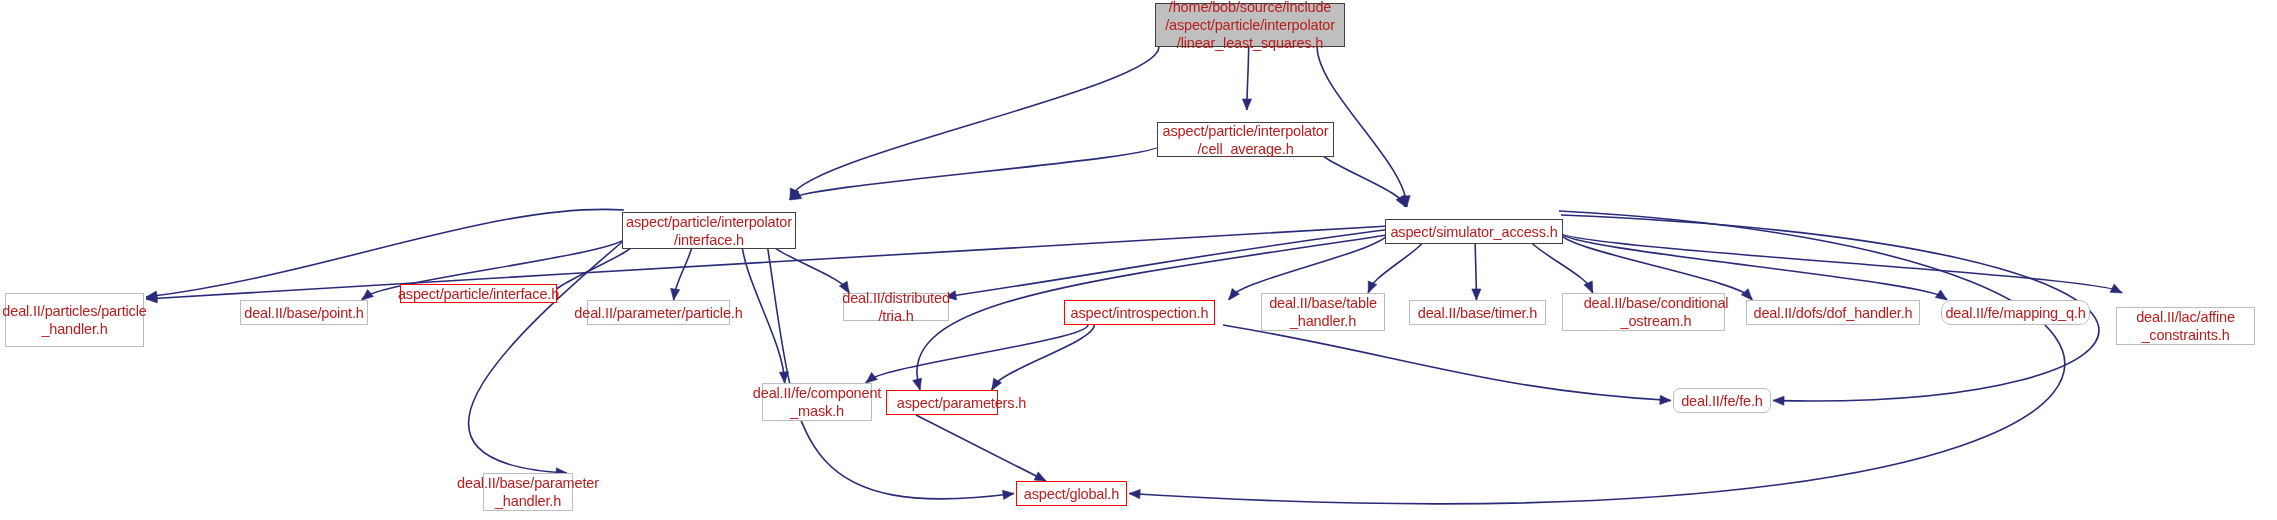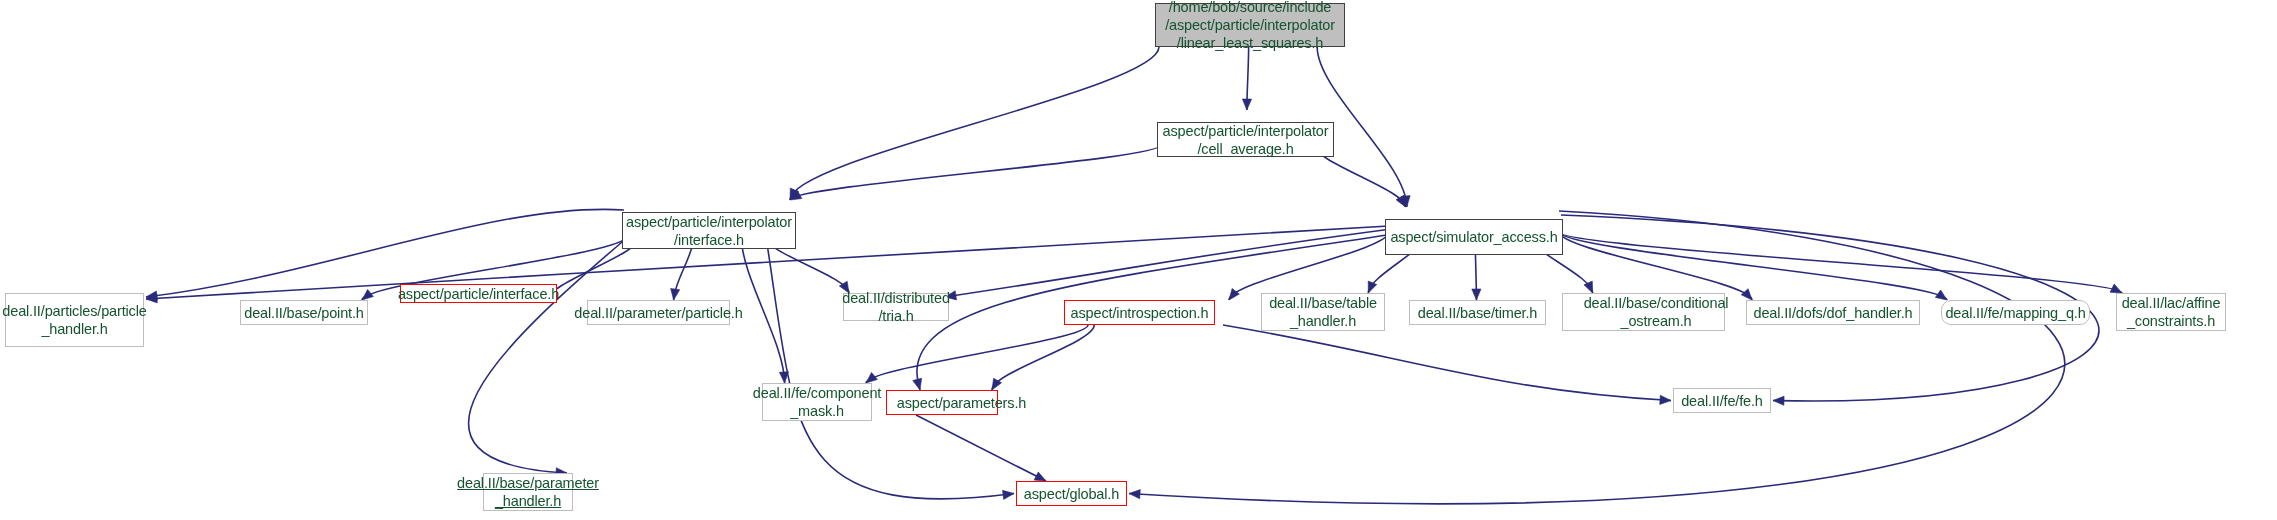--- a/index.html
+++ b/index.html
@@ -34,21 +34,21 @@
   }
   .node-box {
     position: absolute;
     box-sizing: border-box;
     display: flex;
     align-items: center;
     justify-content: center;
     text-align: center;
     background: #ffffff;
     border: 1px solid #bdbdbd;
-    color: #14532d;
+    color: #b91c1c;
     font-size: 14.5px;
     line-height: 18px;
     letter-spacing: -0.15px;
     white-space: pre-line;
     padding: 0 4px;
   }
   .node-box.root {
     background: #bfbfbf;
     border: 1px solid #404040;
   }
@@ -129,39 +129,39 @@
       </g>
   </svg>
   <div id="node-layer">
       <div class="node-box root" style="left: 1155px; top: 3px; width: 190px; height: 44px;">/home/bob/source/include
 /aspect/particle/interpolator
 /linear_least_squares.h</div>
       <div class="node-box strong" style="left: 1157px; top: 110px; width: 177px; height: 35px;">aspect/particle/interpolator
 /cell_average.h</div>
       <div class="node-box strong" style="left: 622px; top: 200px; width: 174px; height: 37px;">aspect/particle/interpolator
 /interface.h</div>
-      <div class="node-box strong" style="left: 1385px; top: 207px; width: 178px; height: 36px;">aspect/simulator_access.h</div>
+      <div class="node-box strong" style="left: 1385px; top: 207px; width: 178px; height: 25px;">aspect/simulator_access.h</div>
       <div class="node-box" style="left: 5px; top: 293px; width: 139px; height: 54px;">deal.II/particles/particle
 _handler.h</div>
       <div class="node-box" style="left: 240px; top: 300px; width: 128px; height: 25px;">deal.II/base/point.h</div>
       <div class="node-box highlight" style="left: 400px; top: 284px; width: 157px; height: 19px;">aspect/particle/interface.h</div>
       <div class="node-box" style="left: 587px; top: 300px; width: 143px; height: 25px;">deal.II/parameter/particle.h</div>
       <div class="node-box" style="left: 843px; top: 293px; width: 106px; height: 28px;">deal.II/distributed
 /tria.h</div>
       <div class="node-box highlight" style="left: 1064px; top: 300px; width: 151px; height: 25px;">aspect/introspection.h</div>
       <div class="node-box" style="left: 1261px; top: 293px; width: 124px; height: 38px;">deal.II/base/table
 _handler.h</div>
       <div class="node-box" style="left: 1409px; top: 300px; width: 137px; height: 25px; text-align: right;">deal.II/base/timer.h</div>
       <div class="node-box" style="left: 1562px; top: 293px; width: 163px; height: 38px; padding-left: 29px;">deal.II/base/conditional
 _ostream.h</div>
       <div class="node-box" style="left: 1746px; top: 300px; width: 174px; height: 25px;">deal.II/dofs/dof_handler.h</div>
       <div class="node-box" style="left: 1941px; top: 300px; width: 149px; height: 25px; border-radius: 10px;">deal.II/fe/mapping_q.h</div>
-      <div class="node-box" style="left: 2116px; top: 293px; width: 110px; height: 38px;">deal.II/lac/affine
+      <div class="node-box" style="left: 2116px; top: 307px; width: 139px; height: 38px;">deal.II/lac/affine
 _constraints.h</div>
       <div class="node-box" style="left: 762px; top: 383px; width: 110px; height: 38px;">deal.II/fe/component
 _mask.h</div>
       <div class="node-box highlight" style="left: 886px; top: 390px; width: 112px; height: 25px; padding-left: 43px;">aspect/parameters.h</div>
-      <div class="node-box" style="left: 1673px; top: 388px; width: 98px; height: 25px;">deal.II/fe/fe.h</div>
-      <div class="node-box" style="left: 483px; top: 473px; width: 90px; height: 38px; text-decoration: underline;">deal.II/base/parameter
+      <div class="node-box" style="left: 1673px; top: 388px; width: 98px; height: 25px; border-radius: 7px;">deal.II/fe/fe.h</div>
+      <div class="node-box" style="left: 483px; top: 473px; width: 90px; height: 38px;">deal.II/base/parameter
 _handler.h</div>
       <div class="node-box highlight" style="left: 1016px; top: 481px; width: 111px; height: 25px;">aspect/global.h</div>
     </div>
 </div>
 
 </body></html>

